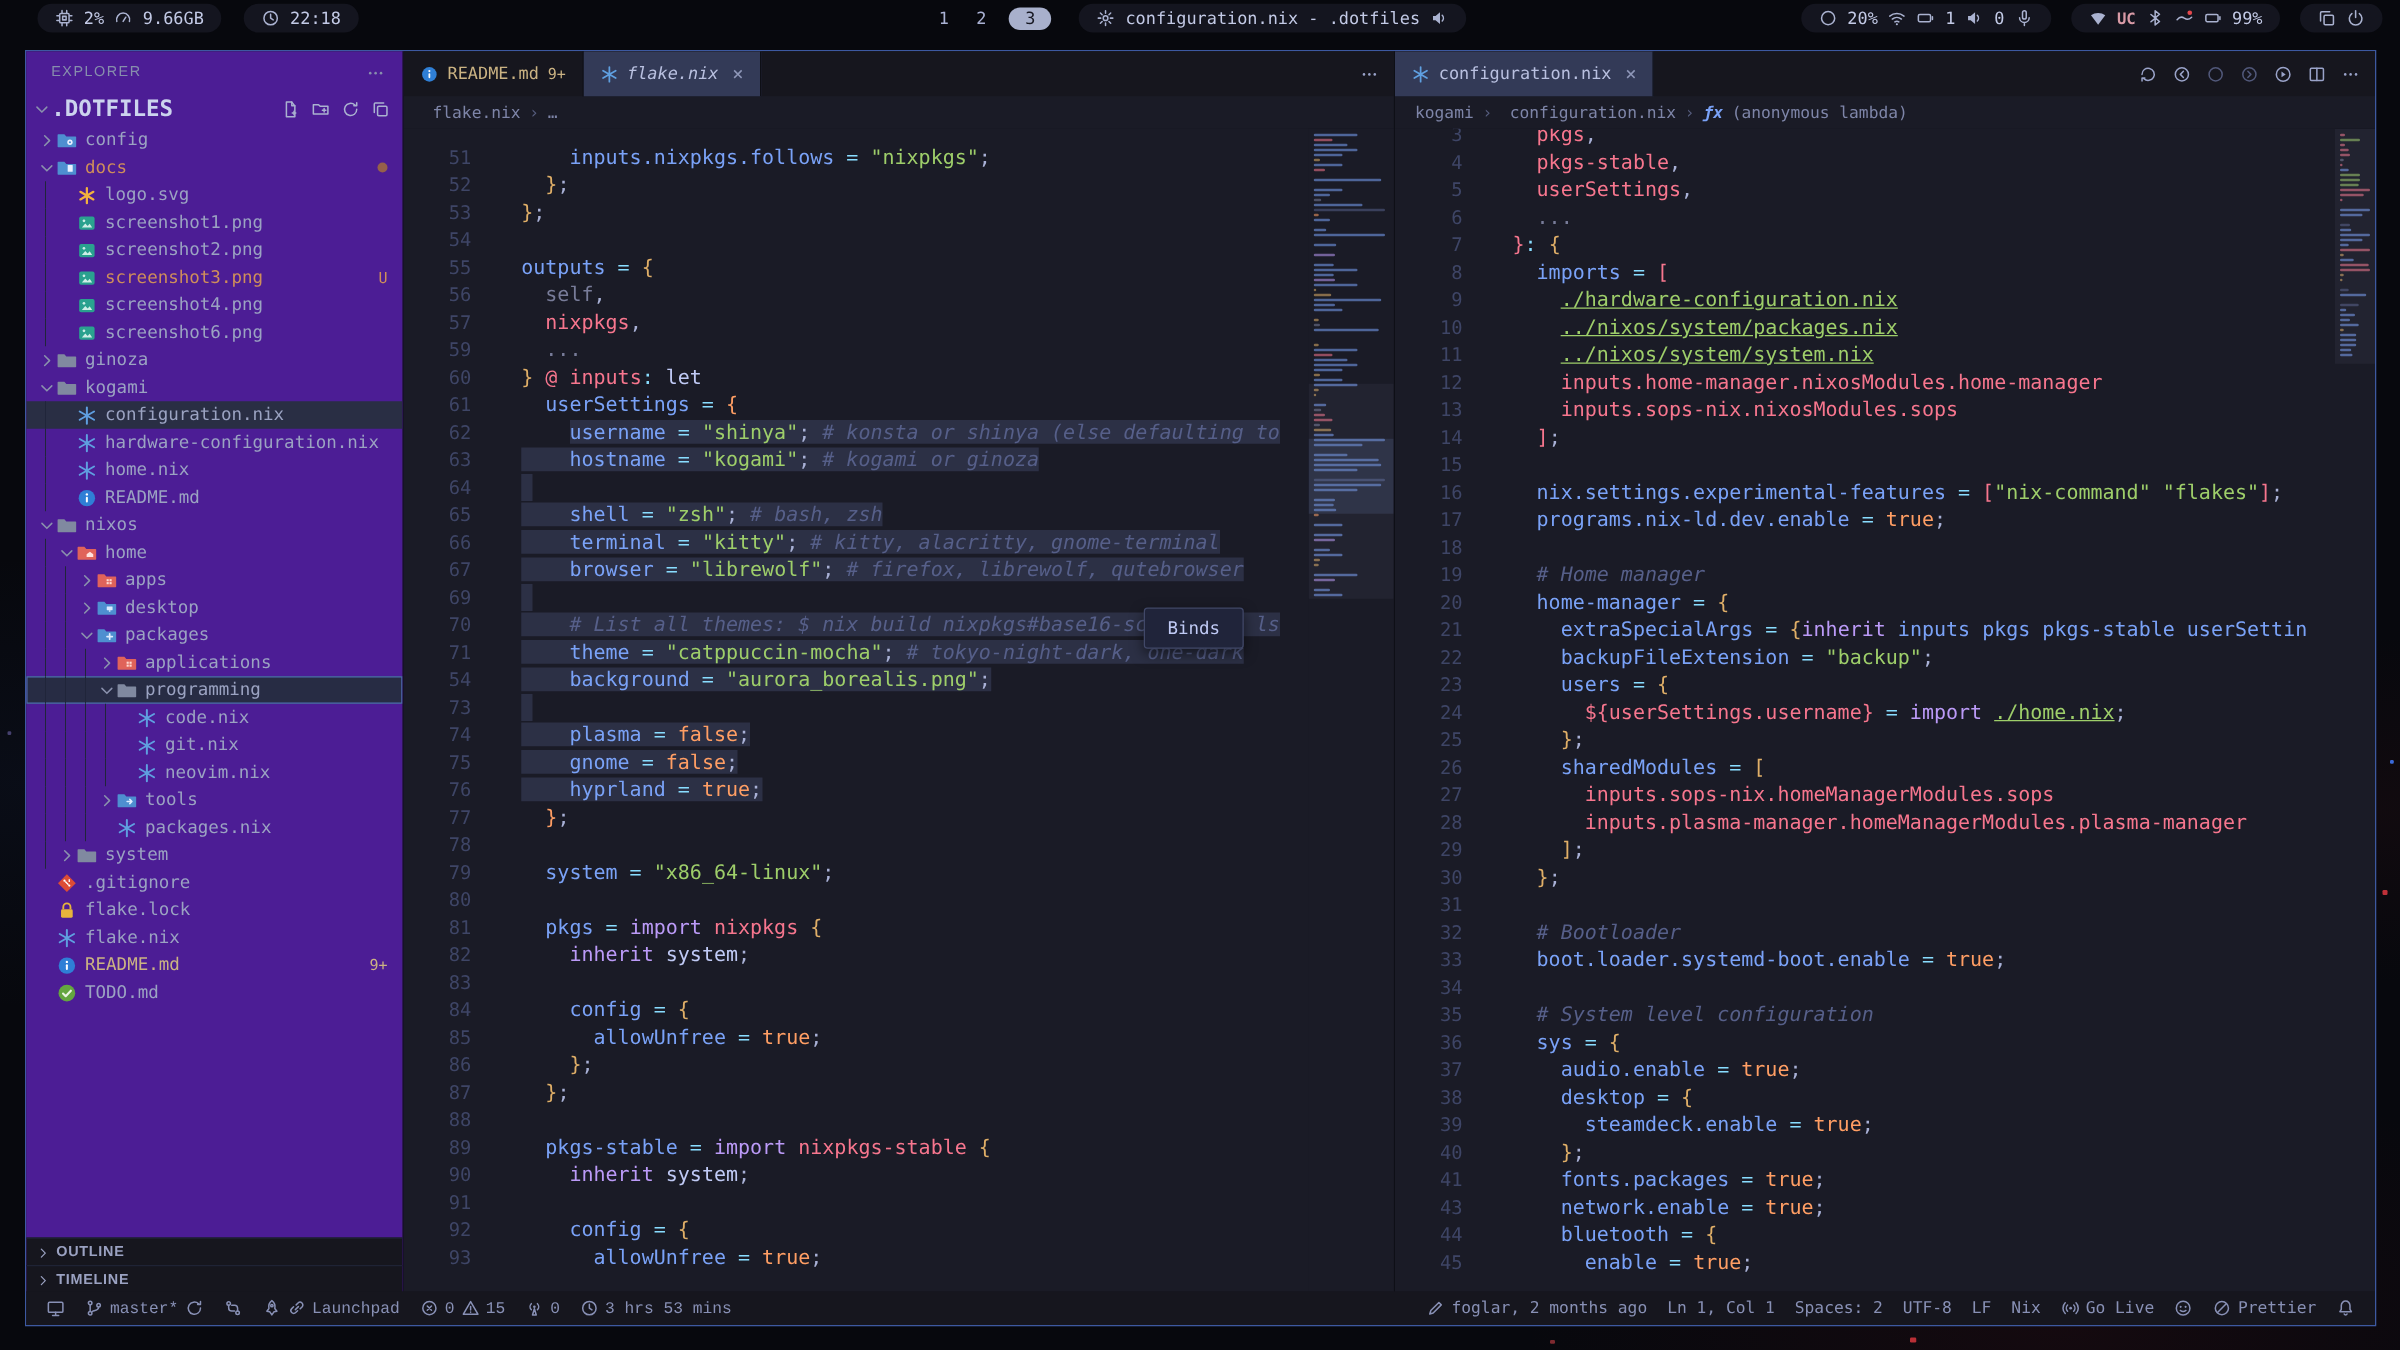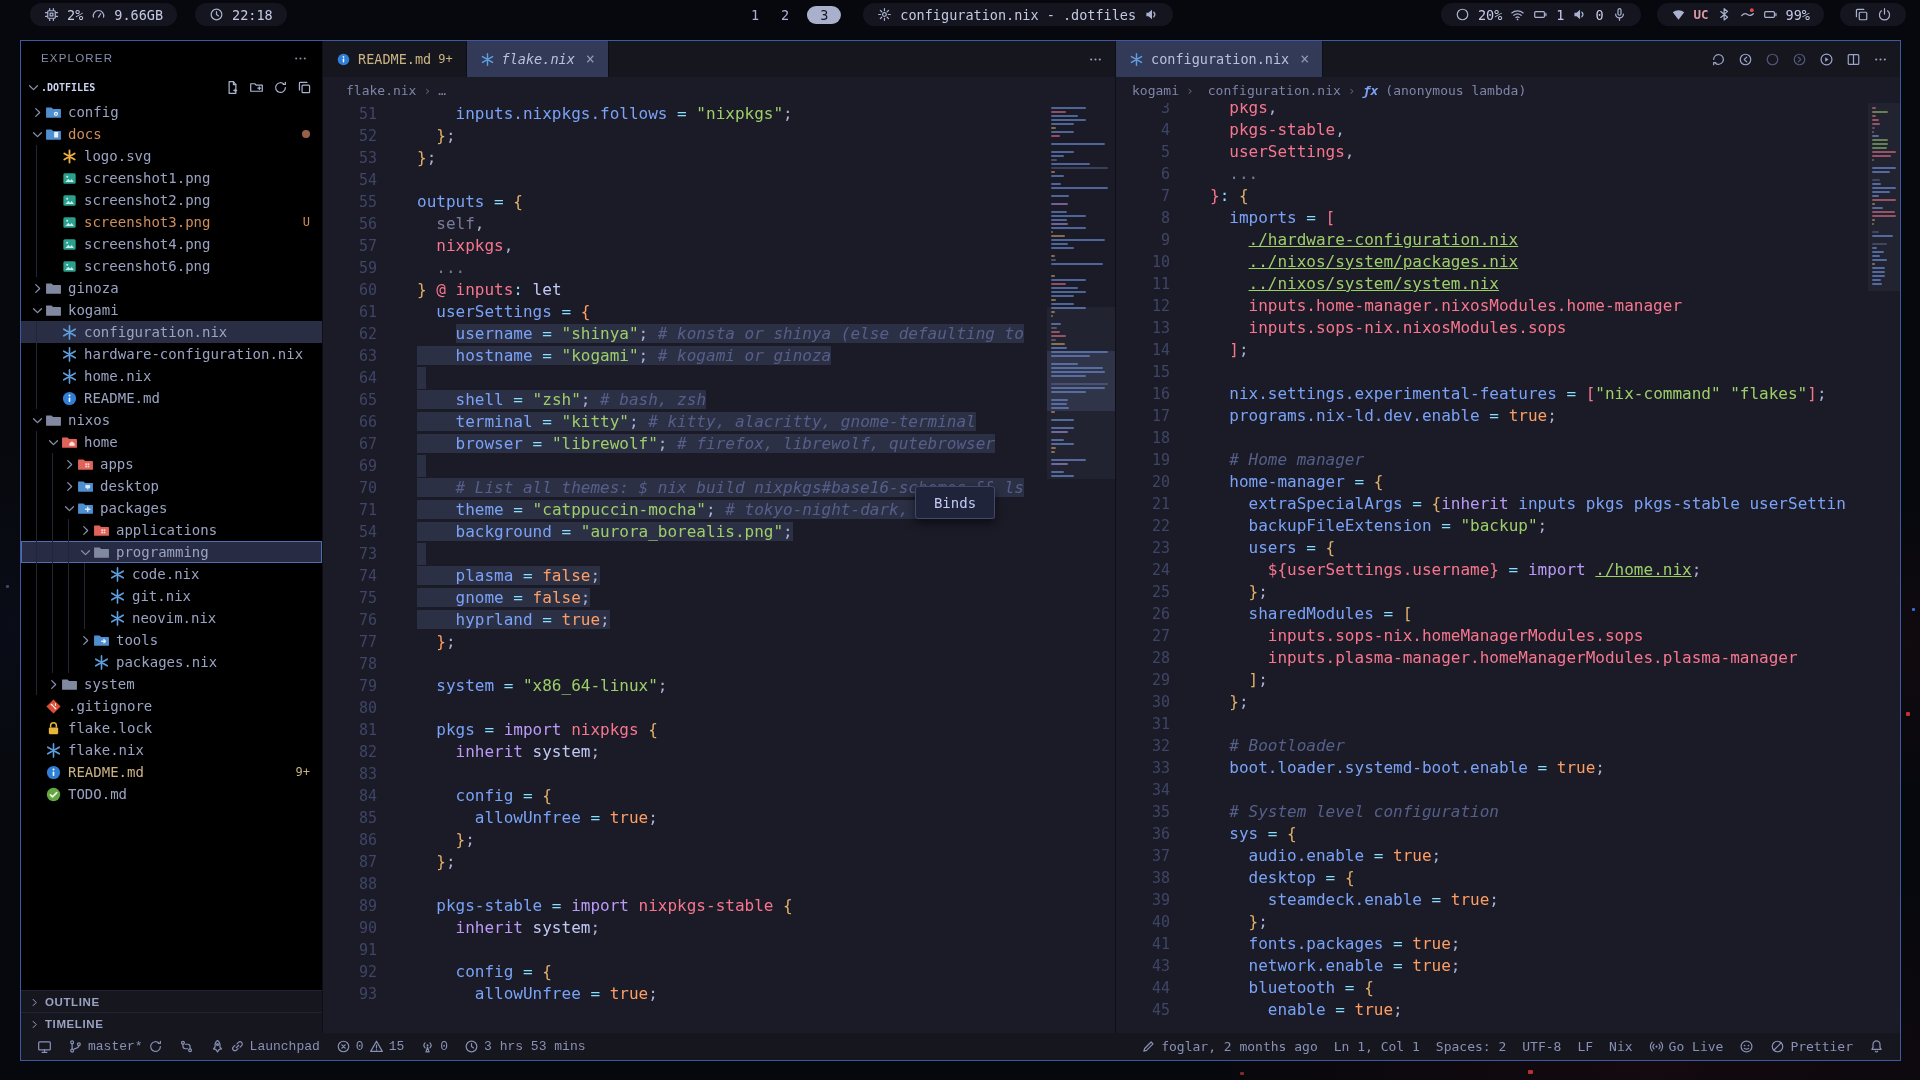--- a/index.html
+++ b/index.html
@@ -24,25 +24,25 @@
   .ws span{color:#aab2d4;padding:0 4px;}
   .ws span.active{background:#a8b0cc;color:#171823;border-radius:10px;padding:1px 13px;}
   .pinktxt{color:#d89aa6;font-size:12.5px;font-weight:bold;}
 
   
   #vscode{position:absolute;left:20px;top:40px;width:1881px;height:1021px;box-sizing:border-box;
     background:#16161e;border:1px solid #3d59a1;}
   #main{display:flex;height:994px;}
 
   
-  #sidebar{position:relative;width:302px;flex:none;background:#000000;border-right:1px solid #0e0f16;box-sizing:border-box;overflow:hidden;}
+  #sidebar{position:relative;width:302px;flex:none;background:#4c1d95;border-right:1px solid #0e0f16;box-sizing:border-box;overflow:hidden;}
   .sb-h{height:34px;display:flex;align-items:center;padding:0 14px 0 20px;font-size:11.5px;letter-spacing:1.2px;color:#878ead;}
   .sb-h .grow{flex:1;}
   .sb-root{height:24px;display:flex;align-items:center;padding:0 10px 0 4px;font-family:"DejaVu Sans Mono",monospace;
-    font-weight:bold;font-size:10px;color:#ccd3ee;}
+    font-weight:bold;font-size:18px;color:#ccd3ee;}
   .sb-root .grow{flex:1;}
   .root-actions{display:flex;gap:9px;color:#aab2d0;}
   .tw{width:16px;flex:none;display:flex;align-items:center;justify-content:center;color:#8a91ad;}
   #tree{padding-top:2px;}
   .trow{height:22px;display:flex;align-items:center;padding-left:8px;box-sizing:border-box;
     font-family:"DejaVu Sans Mono",monospace;font-size:14px;color:#9ba3c2;position:relative;}
   .trow.sel{background:#292e44;}
   .trow.focus{background:#272c44;box-shadow:inset 0 0 0 1px #4f6db3;}
   .trow .g{flex:none;width:16px;height:22px;background:linear-gradient(90deg,transparent 7px,#20253a 7px,#20253a 8px,transparent 8px);}
   .fi{width:17px;height:17px;margin-right:6px;flex:none;display:flex;}
@@ -793,21 +793,21 @@
                 <g stroke="#5f9fe0" stroke-width="1.5" stroke-linecap="round" fill="none">
                   <path d="M8 1.8v12.4M2.6 4.9l10.8 6.2M2.6 11.1l10.8-6.2"></path>
                 </g>
               </svg>
             </span>
             <span>flake.nix</span>
             <span class="sep">›</span>
             <span>…</span>
           </div>
           <div class="code">
-            <div class="lines" style="top: 0px;">
+            <div class="lines" style="top: 12px;">
               <div class="cl"><span class="gut">51</span><span class="ltx"><span class="tk-f">    </span><span class="tk-b">inputs.nixpkgs.follows</span><span class="tk-c"> = </span><span class="tk-g">"nixpkgs"</span><span class="tk-f">;</span></span></div>
               <div class="cl"><span class="gut">52</span><span class="ltx"><span class="tk-f">  </span><span class="tk-y">}</span><span class="tk-f">;</span></span></div>
               <div class="cl"><span class="gut">53</span><span class="ltx"><span class="tk-y">}</span><span class="tk-f">;</span></span></div>
               <div class="cl"><span class="gut">54</span><span class="ltx"></span></div>
               <div class="cl"><span class="gut">55</span><span class="ltx"><span class="tk-b">outputs</span><span class="tk-c"> = </span><span class="tk-y">{</span></span></div>
               <div class="cl"><span class="gut">56</span><span class="ltx"><span class="tk-f">  </span><span class="tk-d">self</span><span class="tk-f">,</span></span></div>
               <div class="cl"><span class="gut">57</span><span class="ltx"><span class="tk-f">  </span><span class="tk-p">nixpkgs</span><span class="tk-f">,</span></span></div>
               <div class="cl"><span class="gut">59</span><span class="ltx"><span class="tk-f">  </span><span class="tk-d">...</span></span></div>
               <div class="cl"><span class="gut">60</span><span class="ltx"><span class="tk-y">}</span><span class="tk-p"> @ inputs</span><span class="tk-c">:</span><span class="tk-w"> let</span></span></div>
               <div class="cl"><span class="gut">61</span><span class="ltx"><span class="tk-f">  </span><span class="tk-b">userSettings</span><span class="tk-c"> = </span><span class="tk-o">{</span></span></div>

